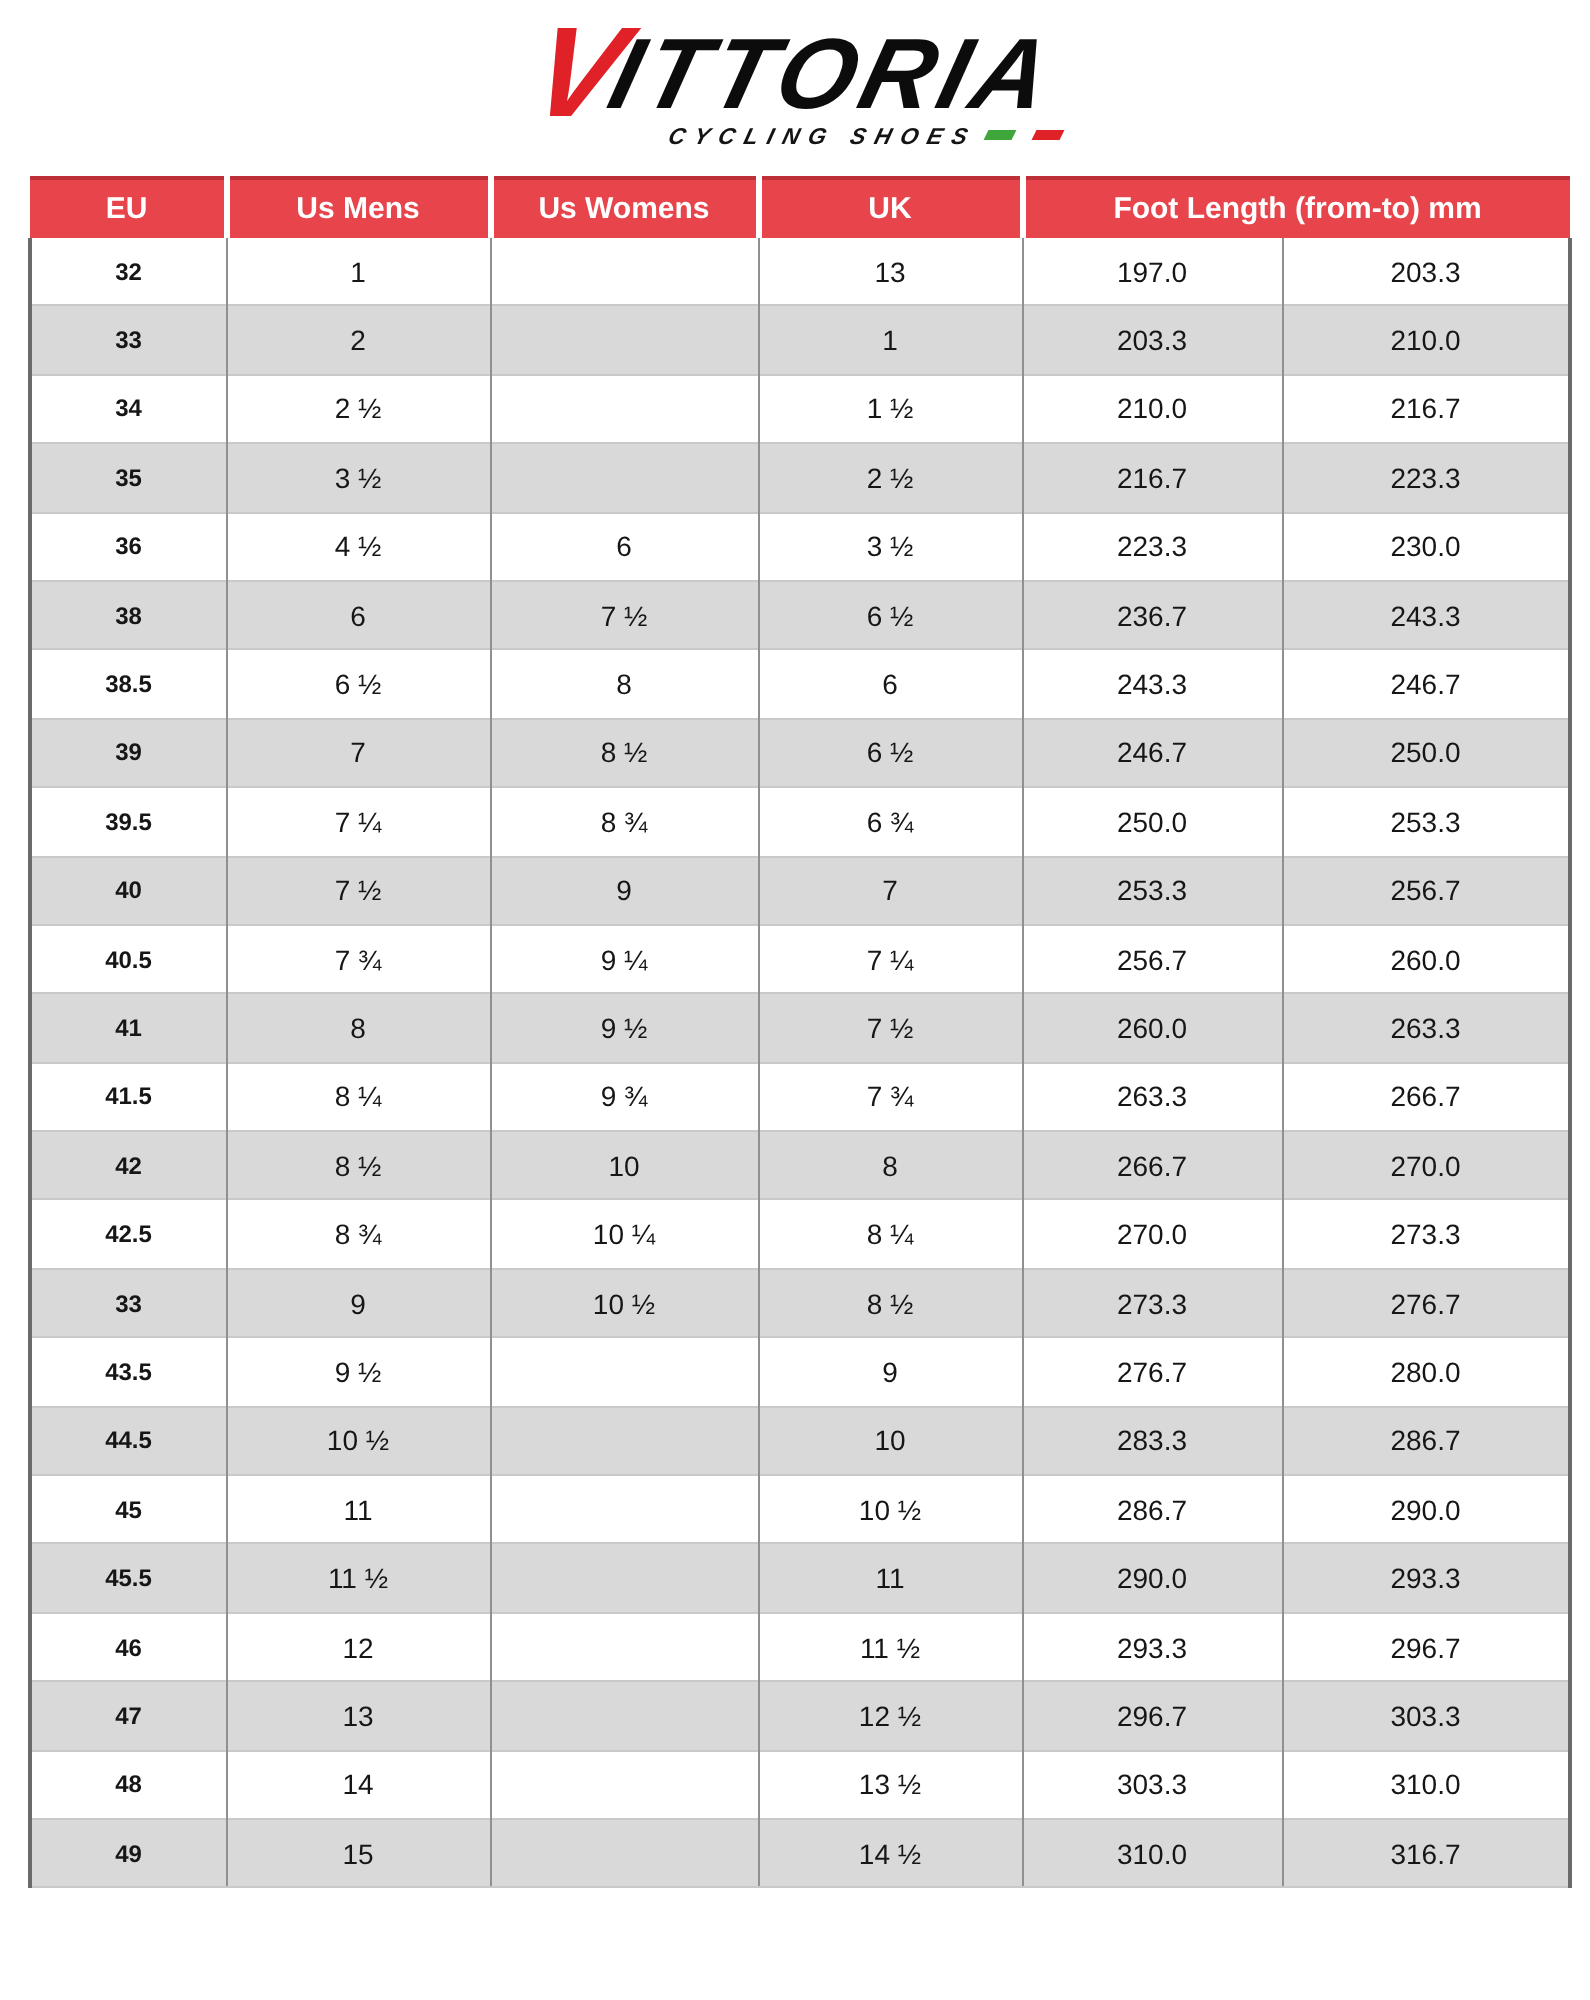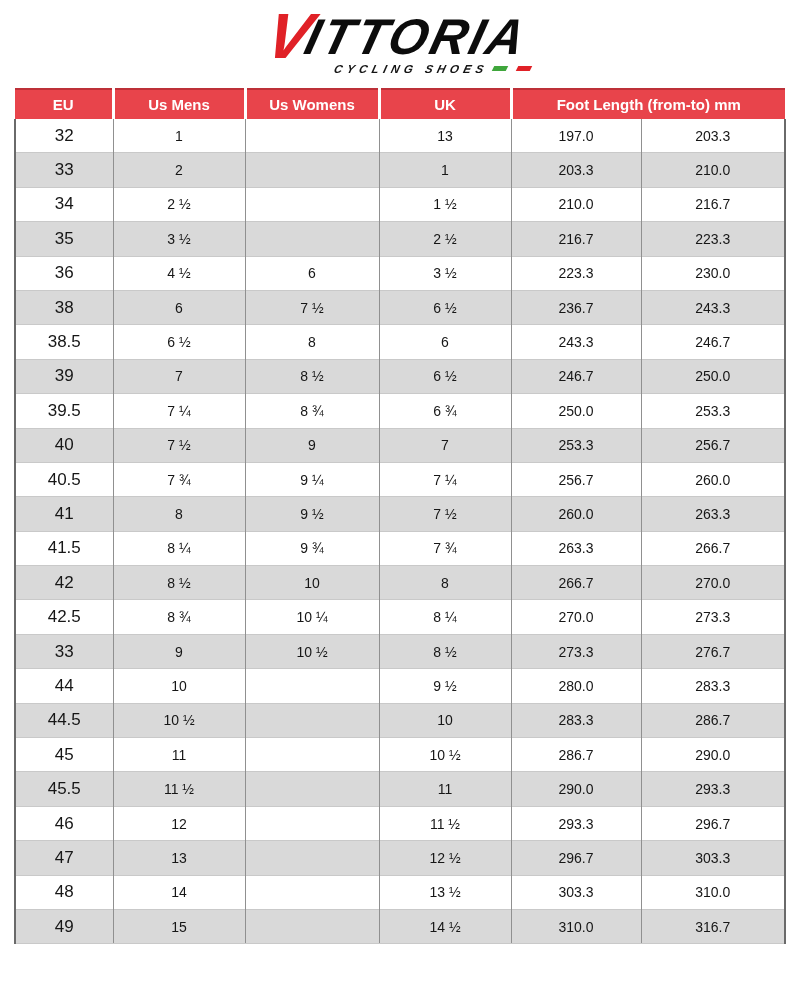--- a/index.html
+++ b/index.html
@@ -28,21 +28,21 @@
   thead th{background:var(--header-bg,#e8444b);color:var(--header-text,#fff);
            font-size:15px;font-weight:bold;height:29px;padding:0;text-align:center;
            border-left:3px solid #ffffff;border-top:2px solid #bd3038;}
   thead th:first-child{border-left:none;}
   tbody td{height:33.4px;padding:0;text-align:center;vertical-align:middle;
            font-size:14px;color:#161616;background:#ffffff;
            border-left:1px solid var(--grid,#909090);
            border-top:1px solid #c9c9c9;}
   tbody tr:first-child td{border-top:none;}
   tbody td:first-child{border-left:2px solid var(--outer,#6a6a6a);
-                       font-weight:normal;font-size:17px;}
+                       font-weight:bold;font-size:12px;}
   tbody td:last-child{border-right:2px solid var(--outer,#6a6a6a);}
   tbody tr:nth-child(even) td{background:var(--row-alt,#d9d9d9);}
   tbody tr:last-child td{border-bottom:1px solid #c9c9c9;}
 </style>
 </head>
 <body>
 
 <div class="page">
 
   <header class="logo">
@@ -195,26 +195,26 @@
         </tr>
         <tr>
           <td>33</td>
           <td>9</td>
           <td>10 ½</td>
           <td>8 ½</td>
           <td>273.3</td>
           <td>276.7</td>
         </tr>
         <tr>
-          <td>44</td>
-          <td>10</td>
-          <td></td>
+          <td>43.5</td>
           <td>9 ½</td>
+          <td></td>
+          <td>9</td>
+          <td>276.7</td>
           <td>280.0</td>
-          <td>283.3</td>
         </tr>
         <tr>
           <td>44.5</td>
           <td>10 ½</td>
           <td></td>
           <td>10</td>
           <td>283.3</td>
           <td>286.7</td>
         </tr>
         <tr>

